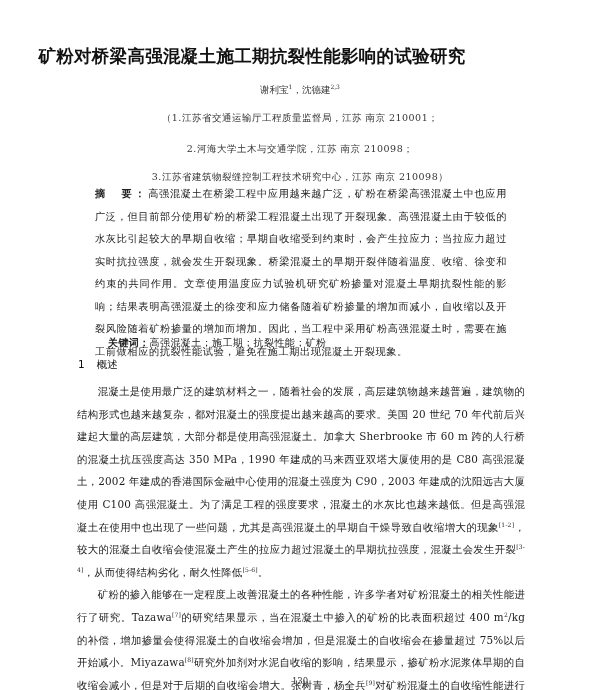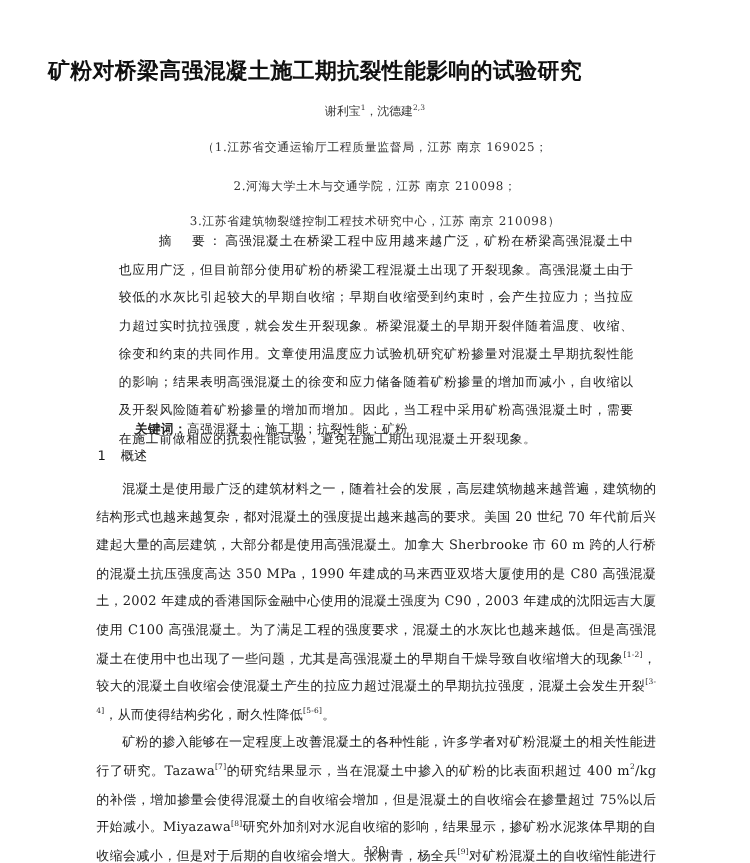--- a/index.html
+++ b/index.html
@@ -19,21 +19,21 @@
     .authors sup { font-size: 6px; }
     .affil {
       position: absolute; left: 0; width: 600px; text-align: center;
       font-size: 9.5px; color: #333; letter-spacing: 0.5px;
     }
     .abstract {
       position: absolute; top: 183px; left: 95px; width: 412px;
       font-size: 10.2px; line-height: 22.5px; color: #222; letter-spacing: 0.6px;
       text-align: justify;
     }
-    .abstract .label { font-family: "DejaVu Sans", sans-serif; font-weight: normal; letter-spacing: 3px; margin-left: 32px; }
+    .abstract .label { font-family: "DejaVu Sans", sans-serif; font-weight: bold; letter-spacing: 3px; }
     .keywords {
       position: absolute; top: 336px; left: 108px; width: 412px;
       font-size: 10px; color: #222; letter-spacing: 0.4px;
     }
     .keywords .label { font-family: "DejaVu Sans", sans-serif; font-weight: bold; }
     .section-heading {
       position: absolute; top: 358px; left: 78px;
       font-family: "DejaVu Sans", sans-serif; font-size: 10.5px; color: #111;
     }
     .section-heading .num { margin-right: 12px; font-weight: normal; }
@@ -52,21 +52,21 @@
 </head>
 <body>
 
 <div>
   <div class="title">矿粉对桥梁高强混凝土施工期抗裂性能影响的试验研究</div>
 
   <div class="authors">
     <span>谢利宝</span><sup>1</sup><span>，</span><span>沈德建</span><sup>2,3</sup>
   </div>
 
-  <div class="affil" style="top:112px">（1.江苏省交通运输厅工程质量监督局，江苏 南京 169025；</div>
+  <div class="affil" style="top:112px">（1.江苏省交通运输厅工程质量监督局，江苏 南京 210001；</div>
   <div class="affil" style="top:143px">2.河海大学土木与交通学院，江苏 南京 210098；</div>
   <div class="affil" style="top:171px">3.江苏省建筑物裂缝控制工程技术研究中心，江苏 南京 210098）</div>
 
   <div class="abstract">
     <span class="label">摘　要：</span><span>高强混凝土在桥梁工程中应用越来越广泛，矿粉在桥梁高强混凝土中也应用广泛，但目前部分使用矿粉的桥梁工程混凝土出现了开裂现象。高强混凝土由于较低的水灰比引起较大的早期自收缩；早期自收缩受到约束时，会产生拉应力；当拉应力超过实时抗拉强度，就会发生开裂现象。桥梁混凝土的早期开裂伴随着温度、收缩、徐变和约束的共同作用。文章使用温度应力试验机研究矿粉掺量对混凝土早期抗裂性能的影响；结果表明高强混凝土的徐变和应力储备随着矿粉掺量的增加而减小，自收缩以及开裂风险随着矿粉掺量的增加而增加。因此，当工程中采用矿粉高强混凝土时，需要在施工前做相应的抗裂性能试验，避免在施工期出现混凝土开裂现象。</span>
   </div>
 
   <div class="keywords">
     <span class="label">关键词：</span><span>高强混凝土；施工期；抗裂性能；矿粉</span>
   </div>

